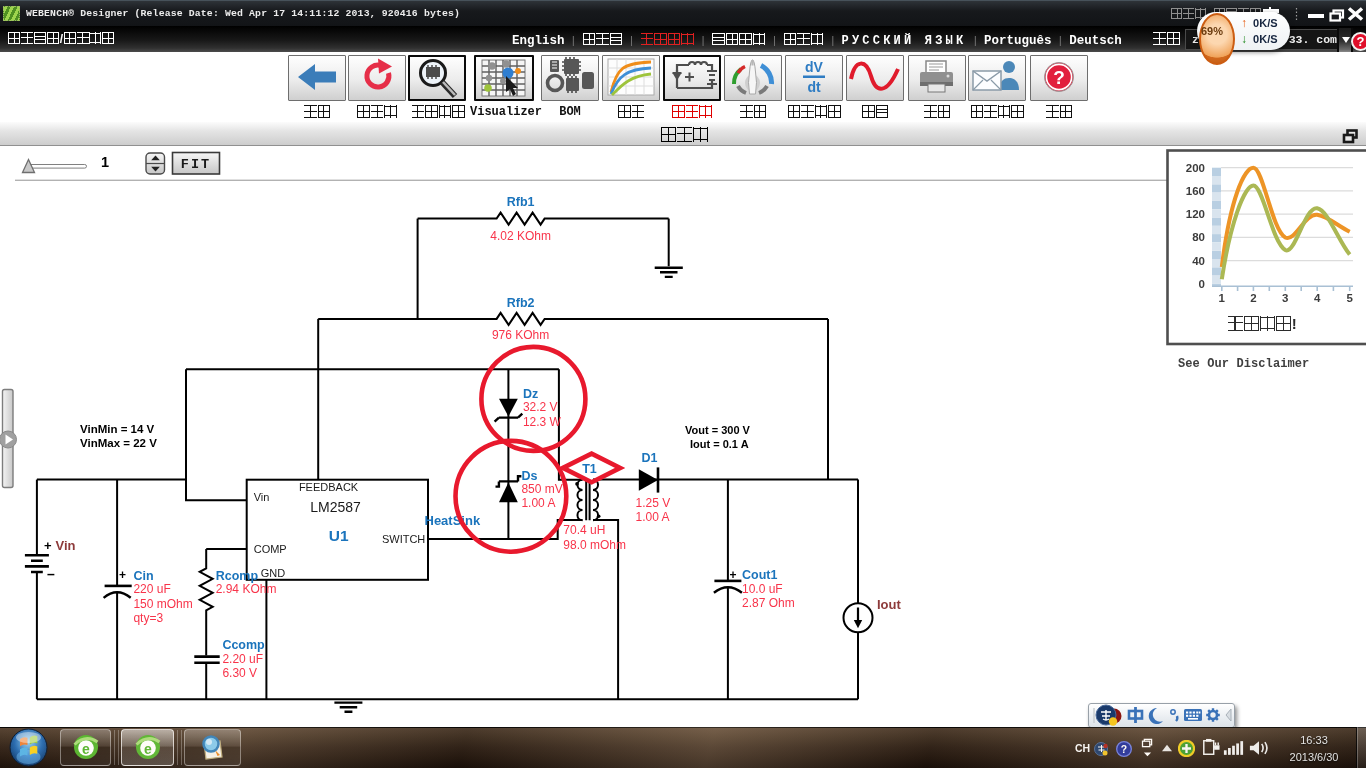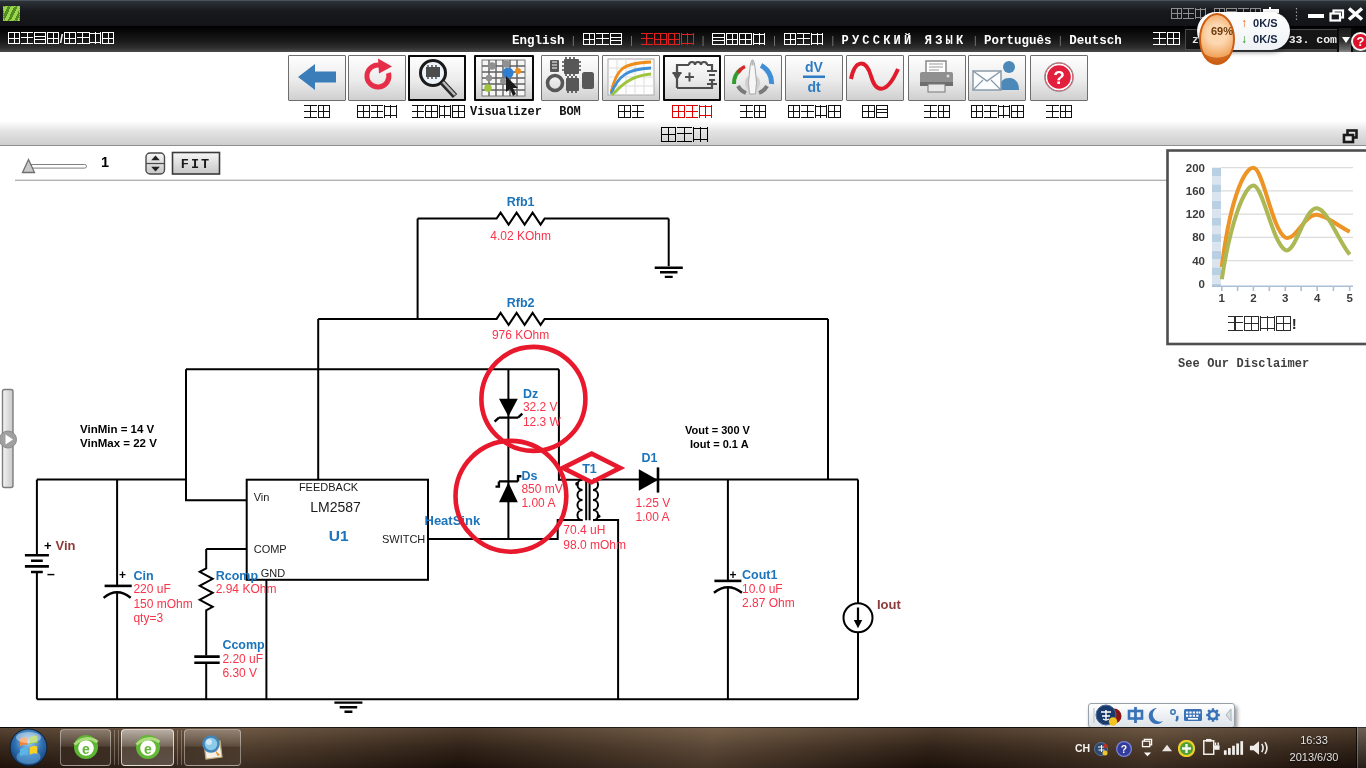--- a/index.html
+++ b/index.html
@@ -66,26 +66,27 @@
  background:linear-gradient(rgba(255,255,255,.28),rgba(255,255,255,.08) 45%,rgba(0,0,0,.12) 50%,rgba(255,255,255,.06))}
 .tksep{position:absolute;top:3px;width:1px;height:35px;background:rgba(255,255,255,.28)}
 #tray{position:absolute;left:0;top:0;width:100%;height:41px;color:#fff}
 #clock{position:absolute;left:1282px;top:5px;width:64px;text-align:center;color:#fff;font-size:11px;line-height:1.5;text-shadow:0 1px 2px #000}
 #showdesk{position:absolute;left:1356px;top:0;width:10px;height:41px;background:linear-gradient(rgba(255,255,255,.22),rgba(255,255,255,.08));border-left:1px solid rgba(0,0,0,.85);box-shadow:inset 1px 0 0 rgba(255,255,255,.3)}
 
 #bubble{left:1197px;top:12px;width:93px;height:38px;background:linear-gradient(#fff,#eef1f4);border-radius:19px;
  box-shadow:0 2px 5px rgba(0,0,0,.5);z-index:50}
 #bcirc{position:absolute;left:2px;top:1px;width:36px;height:52px;border-radius:50%;
  background:radial-gradient(circle at 50% 40%,#fcd7b0 30%,#f0a35a 70%,#d2691e 72%,#c05a10);
- border:2px solid #cc5d12;color:#6b3c10;font-weight:bold;font-size:11px;text-align:right;line-height:33px}
+ border:2px solid #cc5d12;color:#6b3c10;font-weight:bold;font-size:11px;text-align:left;line-height:33px}
 .bstat{position:absolute;left:44px;font-size:11px;font-weight:bold;color:#16253f;font-family:"Liberation Sans",sans-serif}
 </style></head>
 <body>
 <div class="abs" id="titlebar">
   <div class="abs" id="tbicon"></div>
+  <div class="abs" id="tbtitle">WEBENCH® Designer (Release Date: Wed Apr 17 14:11:12 2013, 920416 bytes)</div>
   <div class="abs" style="left:1171px;top:7px;color:#8f8f8f;font-size:11px"><span class="cj ca"></span><span class="cj cb"></span><span class="cj cd"></span><span style="display:inline-block;width:7px"></span><span class="cj ca"></span><span class="cj cc"></span><span class="cj cb"></span><span class="cj ca"></span></div>
   <svg class="abs" style="left:1258px;top:0" width="108" height="26" viewBox="0 0 108 26">
    <path d="M14 8 h8 v4 h-6 v6 h-4 v-6 h-6 v-4 h6 v-2 h2 z" fill="#fff" transform="translate(-1,0)"></path>
    <g stroke="#9a9a9a" stroke-width="1.2" stroke-dasharray="1.5 2">
         <line x1="38.5" y1="7" x2="38.5" y2="19"></line>
       </g>
    <rect x="50" y="13" width="16" height="4" fill="#fff"></rect>
    <g fill="none" stroke="#fff" stroke-width="2.2">
         <rect x="75.5" y="9.5" width="9.5" height="7"></rect>
         <rect x="72.5" y="12.5" width="9.5" height="7" fill="#17191c"></rect>

